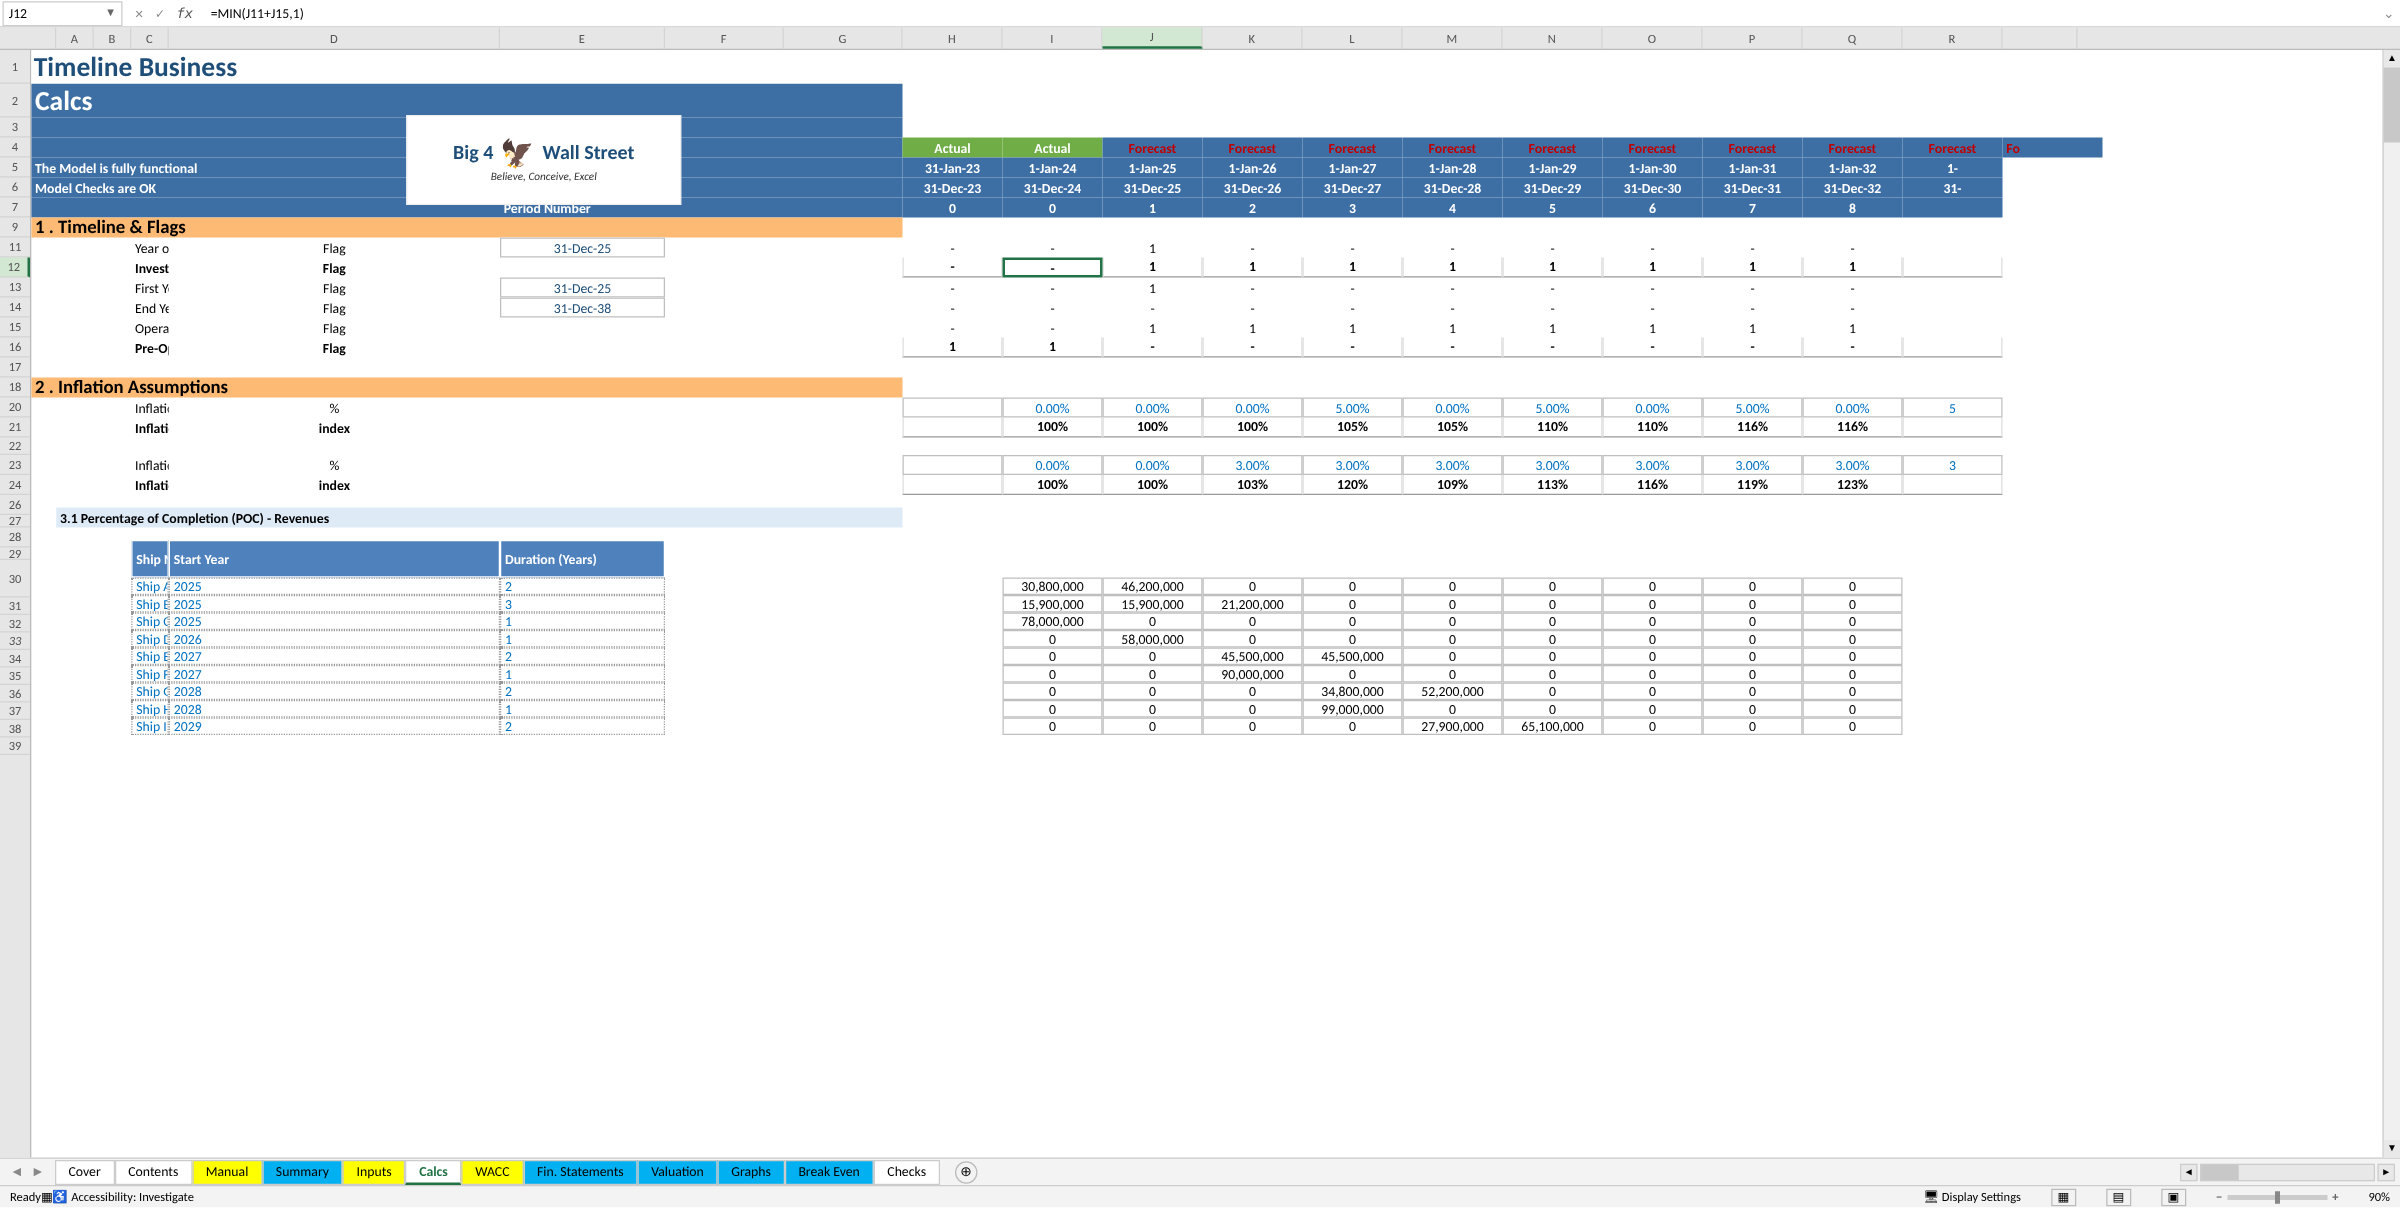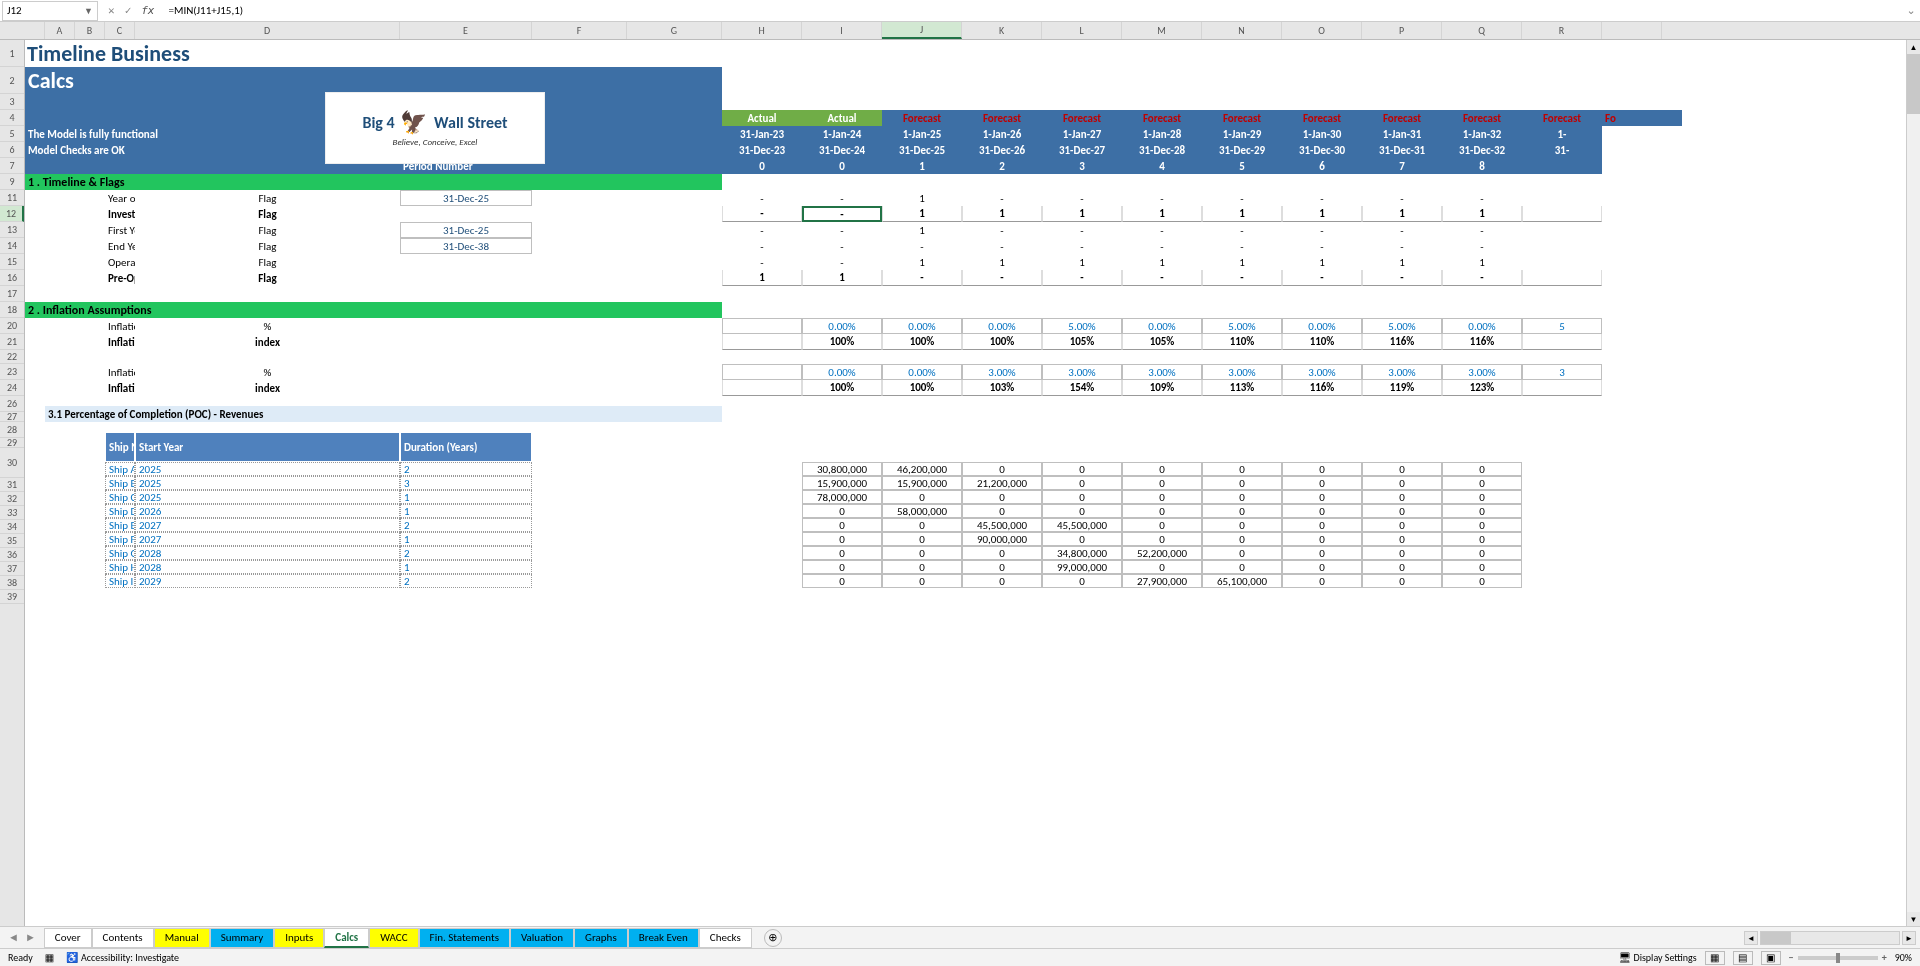--- a/index.html
+++ b/index.html
@@ -40,21 +40,21 @@
 .title1 { font-size: 22px; font-weight: bold; color: #1f4e79; background: #fff; padding-left: 2px; }
 .title2 { font-size: 22px; font-weight: bold; color: #fff; }
 
 
 .actual { background: #70ad47; color: #fff; font-weight: bold; }
 .forecast { color: #c00000; font-weight: bold; }
 .ph-label { font-weight: bold; color: #fff; }
 .ph-val { color: #fff; font-weight: bold; text-align: center; }
 
 
-.sec-h { background: #22c55e; font-weight: bold; font-size: 12px; }
+.sec-h { background: #fdba74; font-weight: bold; font-size: 15px; }
 .sub-h { background: #deebf7; font-weight: bold; }
 
 
 .date-box { border: 1px solid #bfbfbf; background: #fff; color: #1f4e79; text-align: center; }
 .bold { font-weight: bold; }
 .bdcell { border: 0.5px solid #bfbfbf; }
 .bdcell-b { border-bottom: 1px solid #999; border-left: 0.5px solid #ddd; border-right: 0.5px solid #ddd; }
 
 
 .ship-th { background: #4f81bd; color: #fff; text-align: center; font-weight: bold; border: 1px solid #fff; }
@@ -72,22 +72,22 @@
 .tab.active { background: #fff; border-bottom: 2px solid #217346; color: #217346; font-weight: bold; }
 .tab.dkgreen { color: #217346; font-weight: bold; }
 .new-sheet { width: 18px; height: 18px; border: 1px solid #bbb; border-radius: 50%; display: flex; align-items: center; justify-content: center; margin-left: 12px; cursor: pointer; }
 .hscroll { flex: 1; display: flex; justify-content: flex-end; align-items: center; padding-right: 4px; gap: 2px; }
 .hscroll-track { width: 140px; height: 14px; background: #e8e8e8; border: 1px solid #ccc; position: relative; }
 .hscroll-thumb { position: absolute; left: 0; width: 30px; height: 12px; background: #c8c8c8; }
 .hscroll-btn { width: 14px; height: 14px; background: #e8e8e8; border: 1px solid #ccc; display: flex; align-items: center; justify-content: center; font-size: 8px; }
 
 
 .status-bar { display: flex; align-items: center; justify-content: space-between; height: 18px; background: #f3f3f3; border-top: 1px solid #ccc; font-size: 10px; padding: 0 8px; }
-.status-left { display: flex; align-items: flex-start; gap: 12px; }
-.status-right { display: flex; align-items: center; gap: 8px; }
+.status-left { display: flex; align-items: flex-start; }
+.status-right { display: flex; align-items: center; gap: 24px; }
 .view-btn { width: 20px; height: 14px; border: 1px solid #bbb; display: flex; align-items: center; justify-content: center; }
 .zoom-slider { display: flex; align-items: center; gap: 4px; }
 .zoom-track { width: 80px; height: 4px; background: #ccc; position: relative; }
 .zoom-thumb { position: absolute; left: 38px; top: -3px; width: 4px; height: 10px; background: #888; }
 .zoom-btn { cursor: pointer; font-weight: bold; color: #666; }
 
 
 .vscroll { width: 14px; background: #f0f0f0; border-left: 1px solid #ccc; position: relative; }
 .vscroll-btn { width: 100%; height: 14px; background: #e8e8e8; display: flex; align-items: center; justify-content: center; font-size: 8px; }
 .vscroll-track { position: absolute; top: 14px; bottom: 14px; width: 100%; }
@@ -457,21 +457,21 @@
       </div>
       <div class="r " style="height: 16px;">
         <div class="c " style="grid-column: span 3;"></div>
         <div class="c bold" style="grid-column: span 1;">Inflation Factor on Costs</div>
         <div class="c ct bold">index</div>
         <div class="c " style="grid-column: span 3;"></div>
         <div class="c ct bold bdcell-b"></div>
         <div class="c ct bold bdcell-b">100%</div>
         <div class="c ct bold bdcell-b">100%</div>
         <div class="c ct bold bdcell-b">103%</div>
-        <div class="c ct bold bdcell-b">154%</div>
+        <div class="c ct bold bdcell-b">120%</div>
         <div class="c ct bold bdcell-b">109%</div>
         <div class="c ct bold bdcell-b">113%</div>
         <div class="c ct bold bdcell-b">116%</div>
         <div class="c ct bold bdcell-b">119%</div>
         <div class="c ct bold bdcell-b">123%</div>
         <div class="c ct bold bdcell-b"></div>
       </div>
       <div class="r " style="height: 10px;">
         <div class="c " style="grid-column: span 21;"></div>
       </div>

